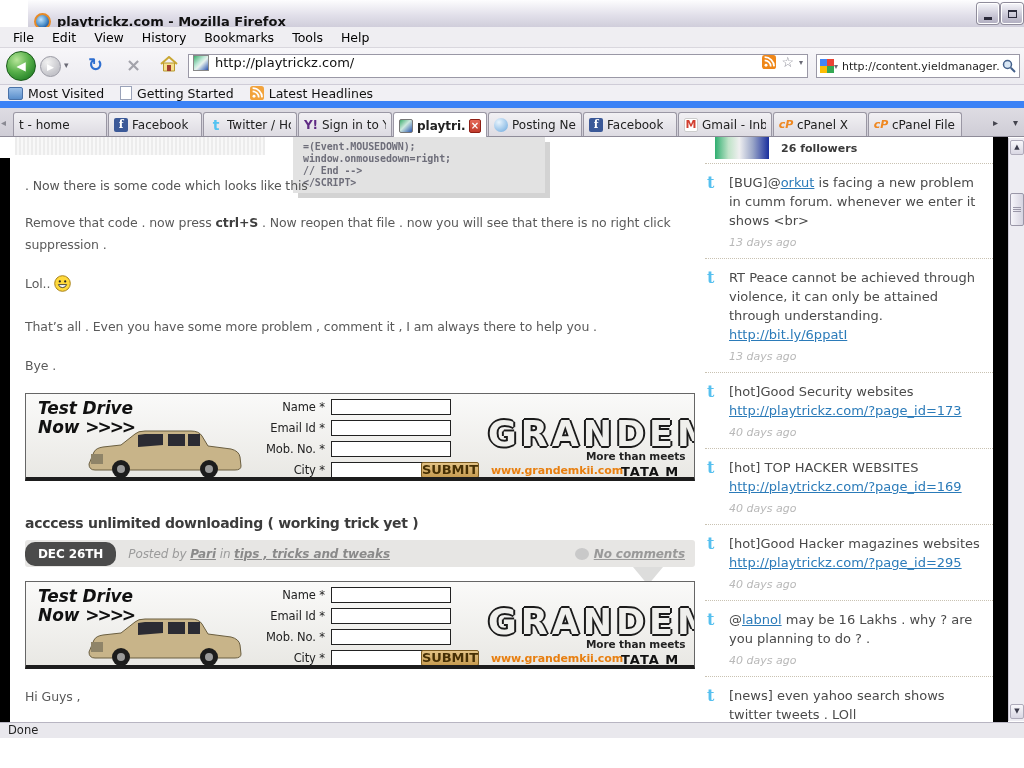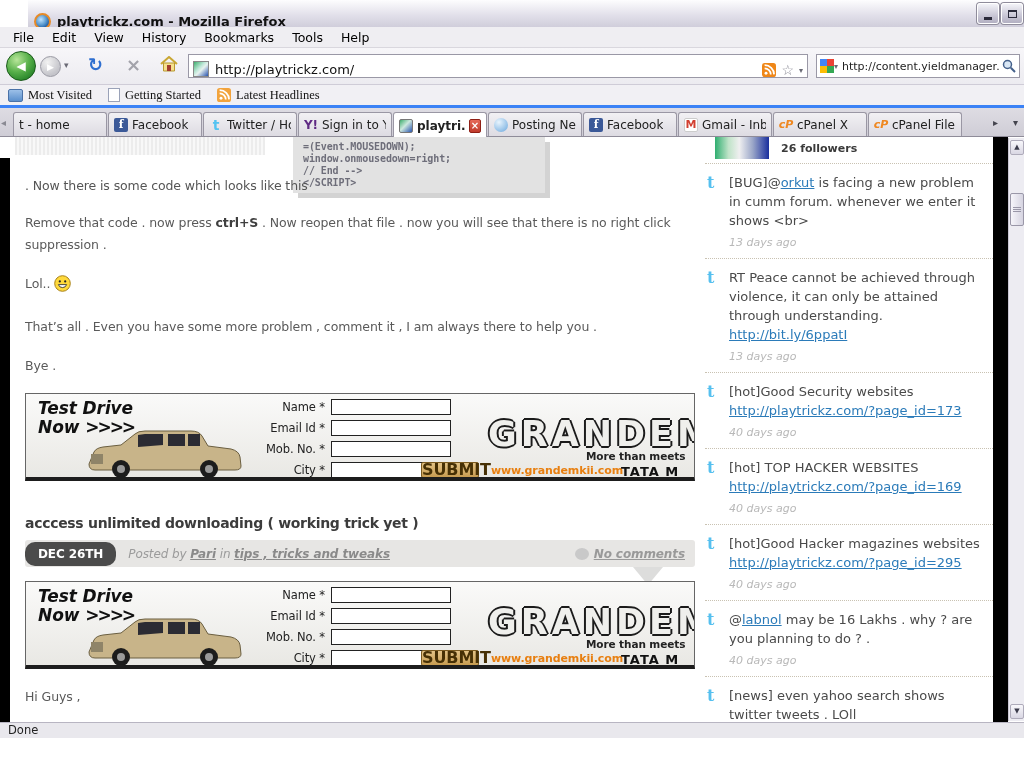--- a/index.html
+++ b/index.html
@@ -35,36 +35,36 @@
     background:radial-gradient(circle at 35% 28%, #b8e69a 0%, #58b04a 45%, #2e8a2e 75%, #1d671d 100%);
     border:1px solid #1a5a1a; color:#fff; font-size:12px; display:flex; align-items:center; justify-content:center; }
   .fwdbtn { position:absolute; left:40px; top:8px; width:21px; height:21px; border-radius:50%;
     background:radial-gradient(circle at 35% 28%, #f2f2f2, #c4c4ca 70%); border:1px solid #9a9aa4;
     color:#fff; font-size:9px; display:flex; align-items:center; justify-content:center; }
   .navdrop { position:absolute; left:64px; top:12px; font-size:9px; color:#6a6a75; }
   .reloadbtn { position:absolute; left:88px; top:6px; font-size:18px; font-weight:bold; color:#2f6fd0; }
   .stopbtn { position:absolute; left:126px; top:6px; font-size:18px; font-weight:bold; color:#a3a3ab; }
   .homebtn { position:absolute; left:160px; top:8px; }
   .urlbar { position:absolute; left:188px; top:6px; width:620px; height:24px; background:#fff;
-    border:1px solid #9a98a6; display:flex; align-items:flex-end; padding:0 4px; }
+    border:1px solid #9a98a6; display:flex; align-items:flex-start; padding:0 4px; }
   .favicon { width:16px; height:16px; background:linear-gradient(135deg,#3fae6e 0%,#bfe8d8 40%,#e8f2ee 55%,#2a55b0 100%); border:1px solid #888; }
   .urlinput { flex:1; border:0; outline:0; font-size:13px; color:#111; margin-left:6px; font-family:"DejaVu Sans",sans-serif; background:transparent; }
   .url-icos { display:flex; align-items:center; gap:5px; }
   .star { font-size:14px; color:#8a8a95; line-height:1; }
   .smalldrop { font-size:8px; color:#6a6a75; }
   .searchbox { position:absolute; left:816px; top:6px; width:204px; height:24px; background:#fff;
     border:1px solid #9a98a6; display:flex; align-items:center; padding:0 3px; }
   .gico { width:14px; height:14px; display:grid; grid-template-columns:7px 7px; grid-template-rows:7px 7px; }
   .gico i:nth-child(1){background:#4285f4;} .gico i:nth-child(2){background:#ea4335;}
   .gico i:nth-child(3){background:#fbbc05;} .gico i:nth-child(4){background:#34a853;}
   .searchinput { flex:1; border:0; outline:0; font-size:11px; color:#222; margin-left:4px; width:140px; font-family:"DejaVu Sans",sans-serif; background:transparent; }
 
   
   .bookbar { position:absolute; top:85px; left:0; width:1024px; height:23px;
-    background:#f1f0f4; border-bottom:3px solid #3b82f6; display:flex; padding-left:8px; gap:16px;font-family:Liberation Serif, serif; }
+    background:#f1f0f4; border-bottom:7px solid #3b82f6; display:flex; padding-left:8px; gap:16px; }
   .bm { display:flex; align-items:center; gap:5px; font-size:12.5px; color:#111; }
   .bm-mv { width:15px; height:13px; background:linear-gradient(#9cc0e8,#5b8fcc); border:1px solid #4a72a8; border-radius:2px; }
   .bm-page { width:12px; height:14px; background:#fff; border:1px solid #9aa2b8; }
   .rss16 { width:14px; height:14px; }
 
   
   .tabstrip { position:absolute; top:108px; left:0; width:1024px; height:29px;
     background:linear-gradient(#dedce3,#cfcdd6); border-bottom:1px solid #8f8c99; }
   .tscroll-l { position:absolute; left:1px; top:9px; font-size:10px; color:#8a8a93; }
   .tabs { position:absolute; left:13px; top:4px; display:flex; height:25px; }
@@ -112,21 +112,21 @@
   .ad-head { position:absolute; left:12px; top:5px; font-style:italic; font-weight:bold; font-size:17px;
     color:#111; line-height:19px; }
   .ad-chev { font-weight:bold; letter-spacing:-2px; font-size:17px; }
   .ad-car { position:absolute; left:55px; top:28px; }
   .ad-form { position:absolute; left:230px; top:4px; }
   .ad-frow { display:flex; align-items:center; height:17px; margin-bottom:4px; }
   .ad-flabel { width:75px; text-align:right; font-size:11.5px; color:#222; padding-right:6px; }
   .ad-finput { width:120px; height:16px; border:1px solid #222; background:#fff; font-size:11px; }
   .ad-submit { position:absolute; left:395px; top:68px; width:58px; height:16px;
     background:linear-gradient(#e3c386,#c79c51); border:1px solid #7a5a20; border-radius:2px;
-    font-size:16px; font-weight:bold; color:#463005; line-height:14px; text-align:center; }
+    font-size:13px; font-weight:bold; color:#463005; line-height:14px; text-align:center; }
   .ad-site { position:absolute; left:465px; top:70px; font-size:11px; font-weight:bold; color:#e87f10; }
   .ad-brand { position:absolute; left:462px; top:20px; font-size:35px; font-weight:bold; letter-spacing:4px;
     color:#efefec; white-space:nowrap;
     text-shadow:-2px 0 #1b1b1b, 2px 0 #1b1b1b, 0 -2px #1b1b1b, 0 2px #1b1b1b, -1px -1px #1b1b1b, 1px 1px #1b1b1b; }
   .ad-tag { position:absolute; left:560px; top:56px; font-size:10.5px; font-weight:bold; color:#222; }
   .ad-tata { position:absolute; left:595px; top:70px; font-size:13px; font-weight:bold; color:#111; letter-spacing:1px; }
 
   
   .post-h { margin-top:34px; font-size:14px; font-weight:bold; color:#3c3c3c; letter-spacing:-0.3px; }
   .meta { position:relative; margin-top:9px; width:670px; height:27px; background:#e7e6e4;

